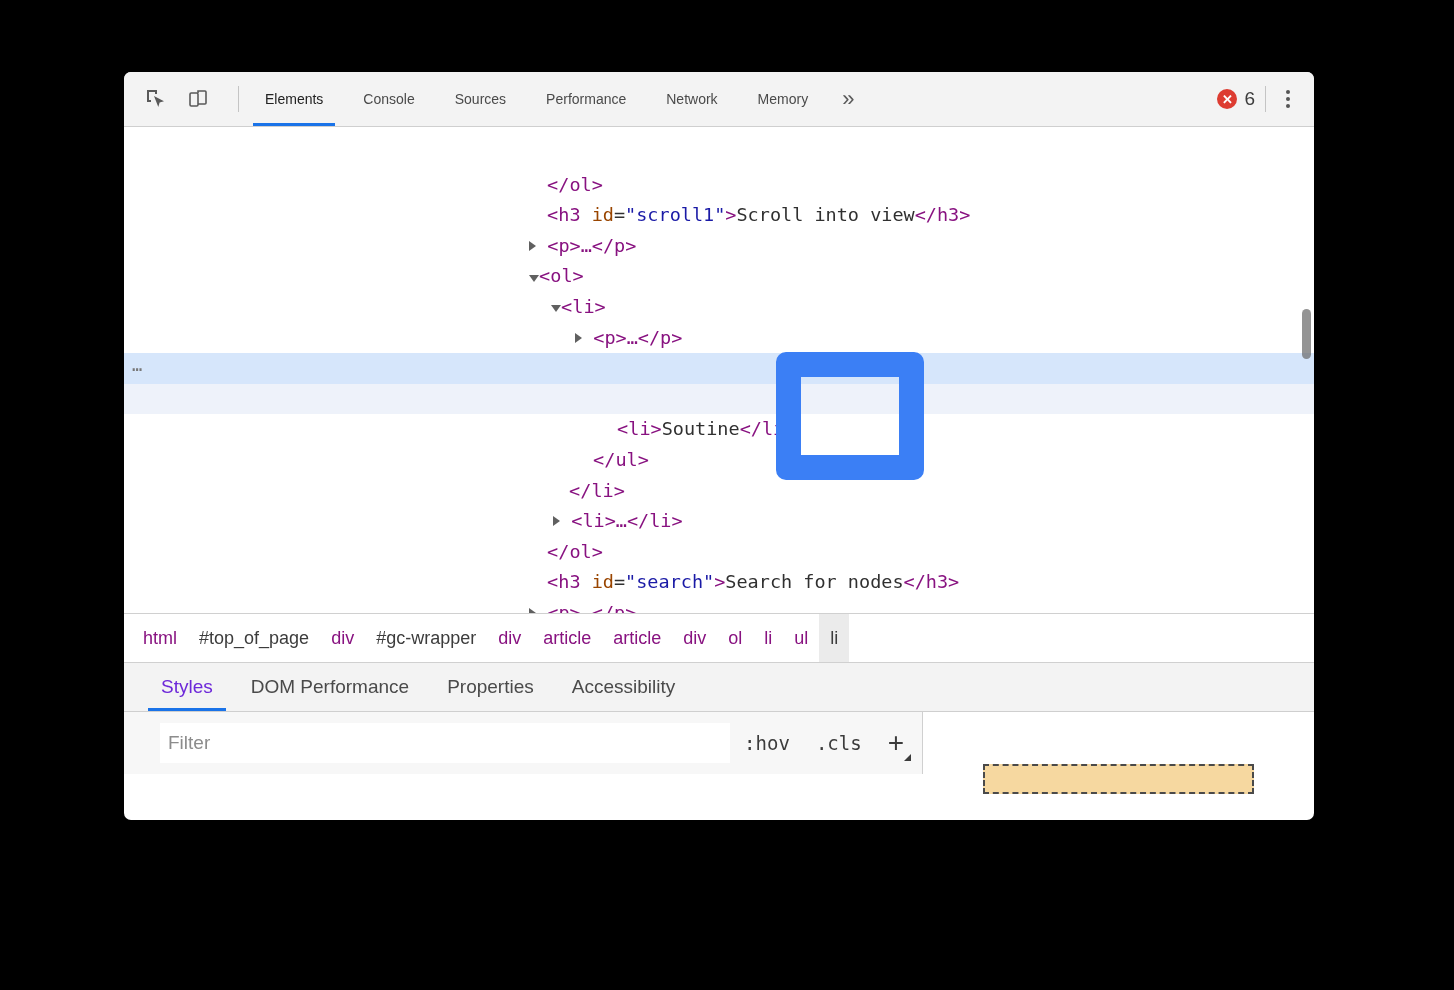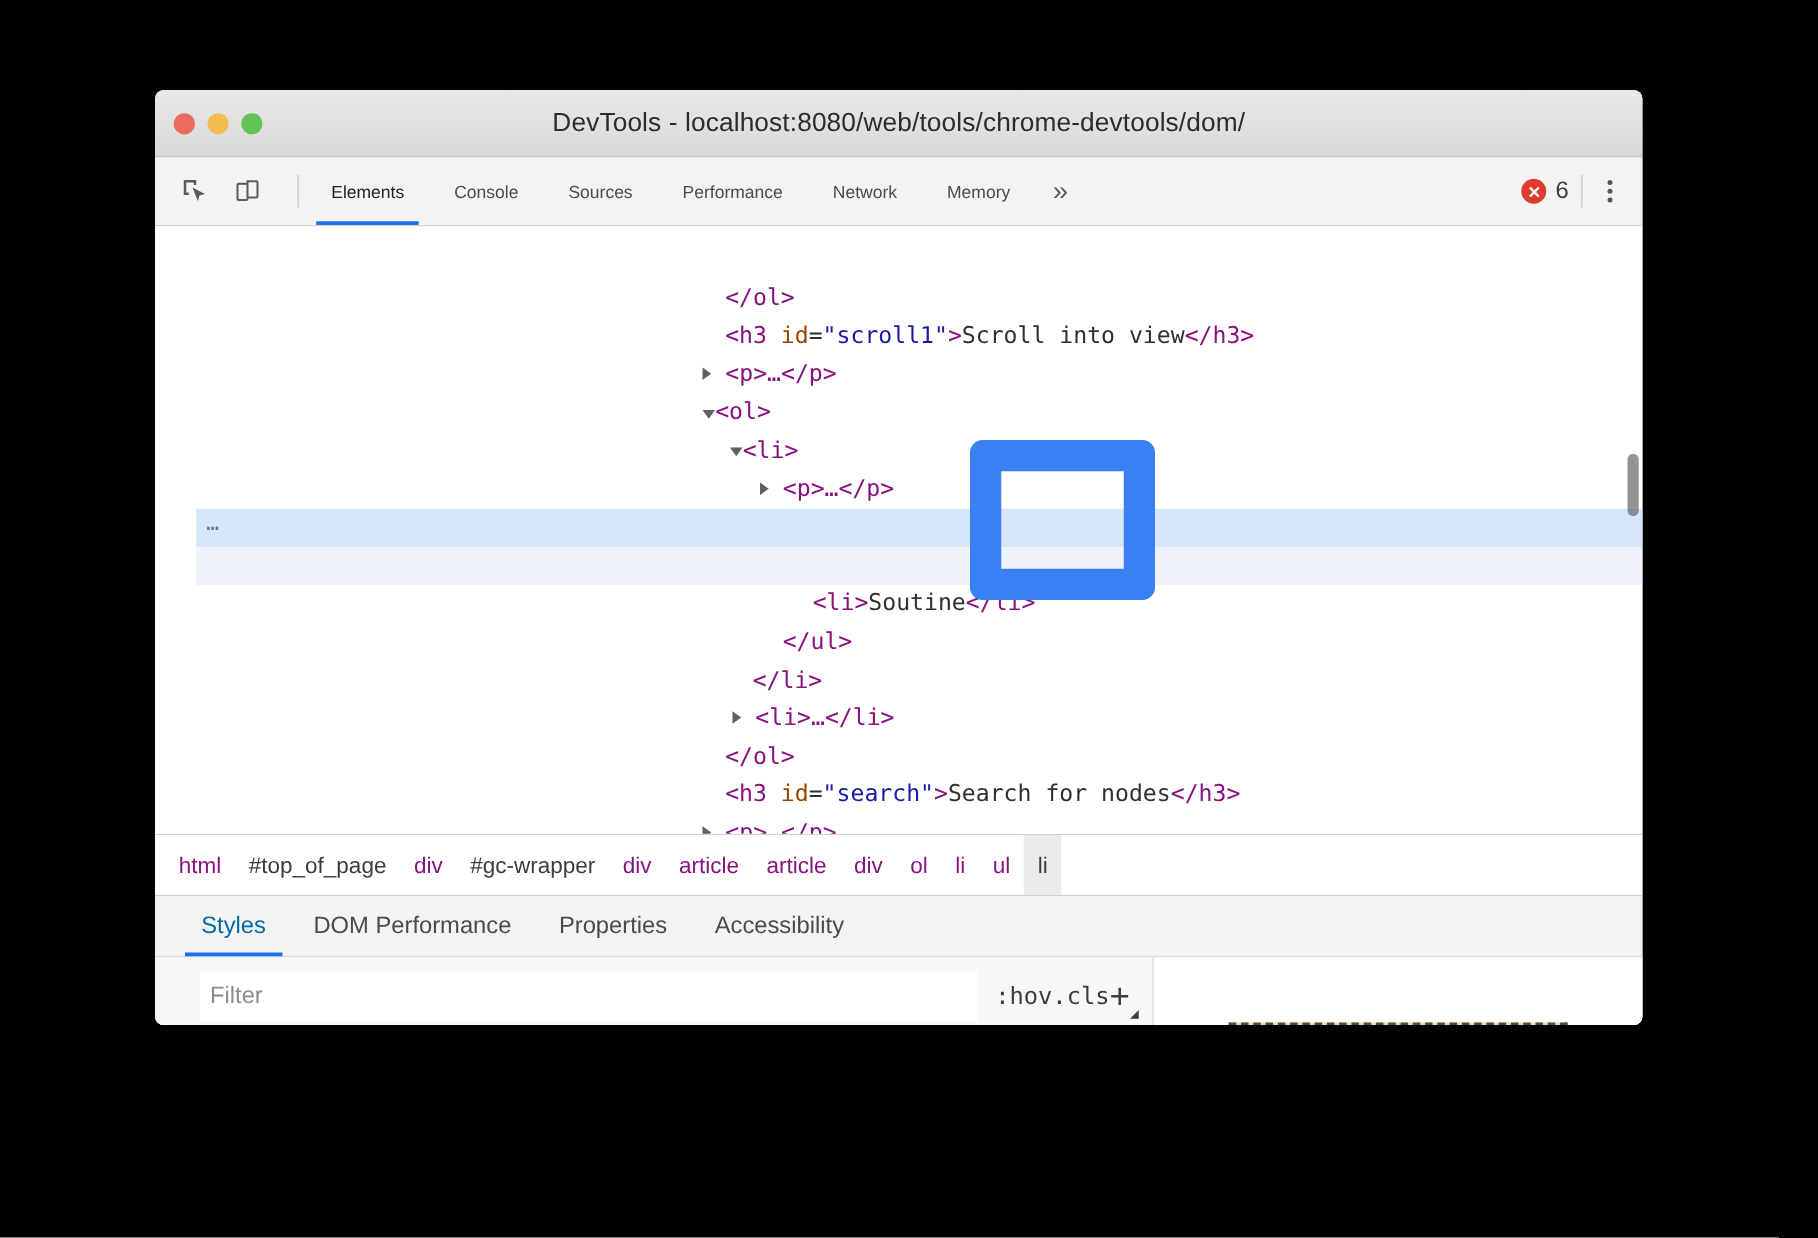--- a/index.html
+++ b/index.html
@@ -57,21 +57,21 @@
   .vdiv{width:1px;height:26px;background:#c4c4c4;}
   .kebab{display:flex;flex-direction:column;gap:3px;padding:6px 10px;cursor:pointer;}
   .kebab i{width:4px;height:4px;border-radius:50%;background:#555;display:block;}
 
   
   .domtree{
     position:relative;height:486px;background:#fff;overflow:hidden;
     font-family:"DejaVu Sans Mono","Liberation Mono",monospace;
     font-size:18.5px;line-height:30.6px;
   }
-  .row{position:relative;height:30.6px;white-space:pre;color:#303030;margin-left:33px;}
+  .row{position:relative;height:30.6px;white-space:pre;color:#303030;}
   .row.selected{background:#d6e6fb;}
   .row.hovered{background:#eef2fa;}
   .dots{position:absolute;left:8px;top:-3px;color:#777;letter-spacing:1px;font-size:17px;}
   .tri{display:inline-block;width:0;height:0;vertical-align:middle;position:relative;top:-1px;}
   .tri.closed{border-left:7px solid #606060;border-top:5px solid transparent;border-bottom:5px solid transparent;}
   .tri.open{border-top:7px solid #606060;border-left:5px solid transparent;border-right:5px solid transparent;top:1px;}
   .tag{color:#881280;}
   .attr{color:#994500;}
   .val{color:#1a1aa6;}
   .txt{color:#303030;}
@@ -97,35 +97,35 @@
 
   
   .panetabs{
     height:48px;background:#f3f3f3;border-bottom:1px solid #cfcfcf;
     display:flex;align-items:stretch;padding-left:18px;
   }
   .ptab{
     display:flex;align-items:center;padding:0 19px;font-size:19px;color:#4a4a4a;
     position:relative;cursor:pointer;white-space:nowrap;
   }
-  .ptab.active{color:#0369a1;}
+  .ptab.active{color:#6d28d9;}
   .ptab.active:after{content:"";position:absolute;left:6px;right:6px;bottom:0;height:3px;background:#1a73e8;}
 
   
   .stylesbody{position:relative;height:62px;display:flex;background:#fff;}
   .filterpane{
     width:770px;display:flex;align-items:center;background:#f7f7f7;
     border-right:1px solid #d0d0d0;height:100%;padding-left:28px;
   }
   .filterinput{
     flex:1;height:40px;margin-left:8px;background:#fff;border:none;outline:none;
     font-size:19px;color:#8c8c8c;display:flex;align-items:center;padding-left:8px;
     font-family:"Liberation Sans",sans-serif;
   }
-  .filteractions{display:flex;align-items:center;gap:0;padding:0 14px;}
+  .filteractions{display:flex;align-items:center;gap:26px;padding:0 14px;}
   .fact{font-size:19px;color:#3c3c3c;cursor:pointer;font-family:"DejaVu Sans Mono","Liberation Mono",monospace;}
   .plus{position:relative;font-size:28px;color:#3c3c3c;line-height:1;cursor:pointer;padding-right:4px;}
   .plus .caret{
     position:absolute;right:-3px;bottom:-4px;width:0;height:0;
     border-left:7px solid transparent;border-bottom:7px solid #3c3c3c;
   }
   .boxpane{flex:1;position:relative;background:#fff;}
   .marginbox{
     position:absolute;left:60px;right:60px;top:52px;height:26px;
     background:#f6d8a0;border:2px dashed #4a4a4a;
@@ -136,28 +136,20 @@
     position:absolute;left:776px;top:352px;width:148px;height:128px;
     border:25px solid #3b7ff5;border-radius:10px;box-sizing:border-box;
     background:transparent;
   }
 </style>
 </head>
 <body>
 
 <div class="window">
 
-  <div class="titlebar">
-    <div class="lights">
-      <span class="light red"></span>
-      <span class="light yellow"></span>
-      <span class="light green"></span>
-    </div>
-    <div class="title">DevTools - localhost:8080/web/tools/chrome-devtools/dom/</div>
-  </div>
 
   <div class="toolbar">
     <div class="tool-icons">
       <span class="ticon">
         <svg width="24" height="24" viewBox="0 0 24 24">
           <path d="M3 3 h10 v4 h-2 V5 H5 v8 h2 v2 H3 Z" fill="#5a5a5a"></path>
           <path d="M10 9 L20 14.2 L15.6 15.4 L14.3 20 Z" fill="#5a5a5a"></path>
         </svg>
       </span>
       <span class="ticon">

